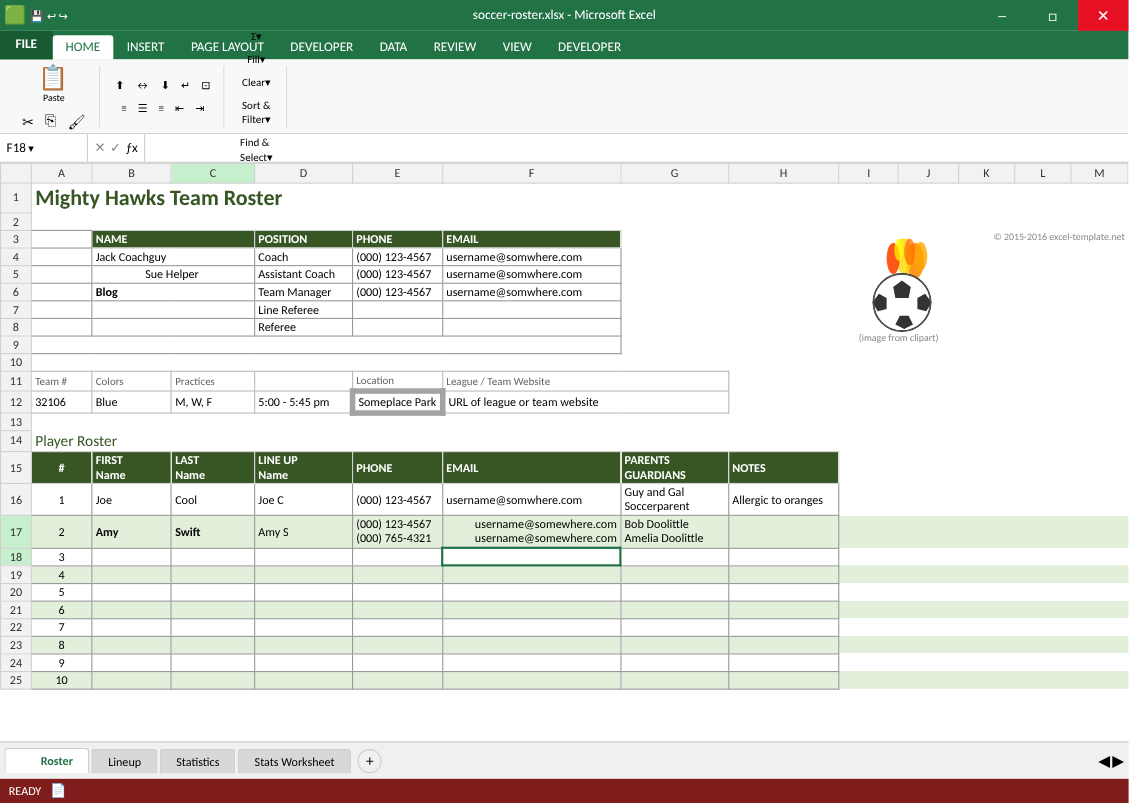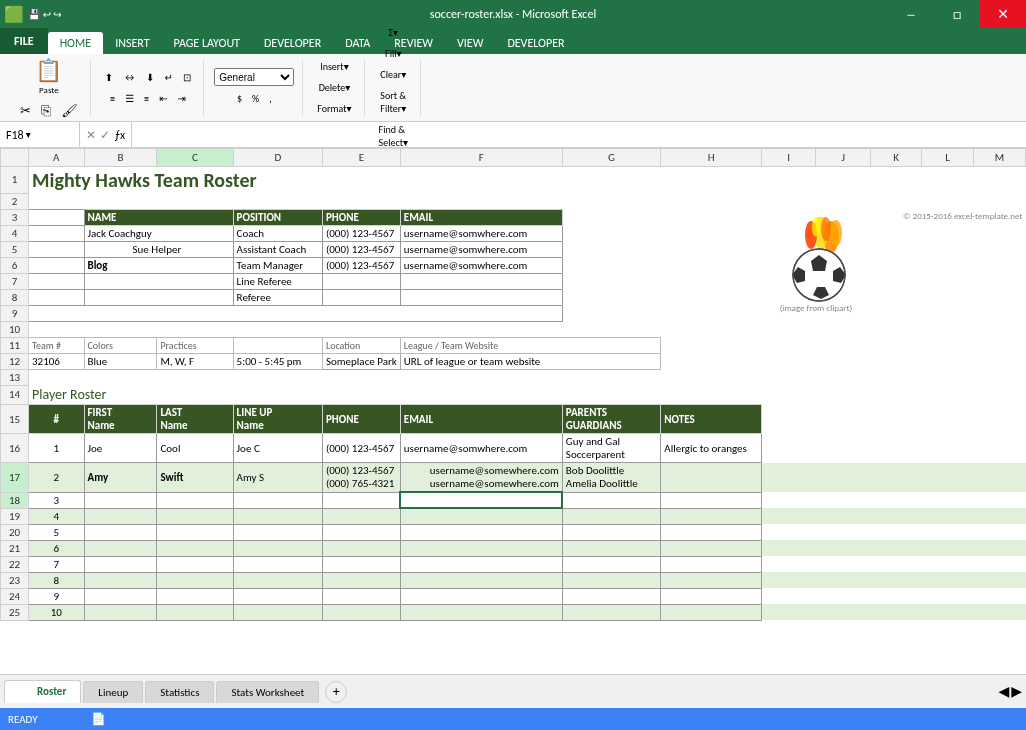--- a/index.html
+++ b/index.html
@@ -204,31 +204,30 @@
       color: white;
       font-weight: bold;
       font-size: 11px;
       text-align: left;
       padding: 2px 4px;
     }
 
     
     .status-bar {
       height: 22px;
-      background: #3b82f6;
+      background: #7f1d1d;
       display: flex;
       align-items: center;
       padding: 0 8px;
       color: white;
       font-size: 11px;
       position: absolute;
       bottom: 0;
       left: 0;
       right: 0;
-      gap: 46px;
     }
 
     
     .sheet-tabs-bar {
       height: 34px;
       background: #f0f0f0;
       border-top: 1px solid #ccc;
       display: flex;
       align-items: center;
       padding: 0 4px;
@@ -334,37 +333,20 @@
       <div class="ribbon-icon-btn">↵</div>
       <div class="ribbon-icon-btn">⊡</div>
     </div>
     <div style="display:flex;gap:2px;">
       <div class="ribbon-icon-btn">≡</div>
       <div class="ribbon-icon-btn">☰</div>
       <div class="ribbon-icon-btn">≡</div>
       <div class="ribbon-icon-btn">⇤</div>
       <div class="ribbon-icon-btn">⇥</div>
     </div>
-  </div>
-  <div class="ribbon-group">
-    <div style="display:flex;gap:2px;font-size:11px;">
-      <select style="font-size:10px;height:18px;width:80px;">
-        <option>General</option>
-      </select>
-    </div>
-    <div style="display:flex;gap:2px;font-size:11px;">
-      <div class="ribbon-icon-btn">$</div>
-      <div class="ribbon-icon-btn">%</div>
-      <div class="ribbon-icon-btn">,</div>
-    </div>
-  </div>
-  <div class="ribbon-group">
-    <div class="ribbon-icon-btn" style="font-size:10px;">Insert▾</div>
-    <div class="ribbon-icon-btn" style="font-size:10px;">Delete▾</div>
-    <div class="ribbon-icon-btn" style="font-size:10px;">Format▾</div>
   </div>
   <div class="ribbon-group">
     <div class="ribbon-icon-btn" style="font-size:10px;">Σ▾</div>
     <div class="ribbon-icon-btn" style="font-size:10px;">Fill▾</div>
     <div class="ribbon-icon-btn" style="font-size:10px;">Clear▾</div>
     <div class="ribbon-icon-btn" style="font-size:10px;">Sort &amp;<br>Filter▾</div>
     <div class="ribbon-icon-btn" style="font-size:10px;">Find &amp;<br>Select▾</div>
   </div>
 </div>
 
@@ -540,21 +522,21 @@
           <td colspan="2" style="border:1px solid #bbb;font-size:10px;color:#666;">League / Team Website</td>
           <td colspan="6" style="border:none;"></td>
         </tr>
 
         <tr>
           <td class="row-header">12</td>
           <td style="border:1px solid #bbb;font-size:11px;">32106</td>
           <td style="border:1px solid #bbb;font-size:11px;">Blue</td>
           <td style="border:1px solid #bbb;font-size:11px;">M, W, F</td>
           <td style="border:1px solid #bbb;font-size:11px;">5:00 - 5:45 pm</td>
-          <td style="border:1px solid #a3a3a3;font-size:11px;">Someplace Park</td>
+          <td style="border:5px solid #a3a3a3;font-size:11px;">Someplace Park</td>
           <td colspan="2" style="border:1px solid #bbb;font-size:11px;">URL of league or team website</td>
           <td colspan="6" style="border:none;"></td>
         </tr>
 
         <tr>
           <td class="row-header">13</td>
           <td colspan="13" style="border:none;height:10px;"></td>
         </tr>
 
         <tr>

